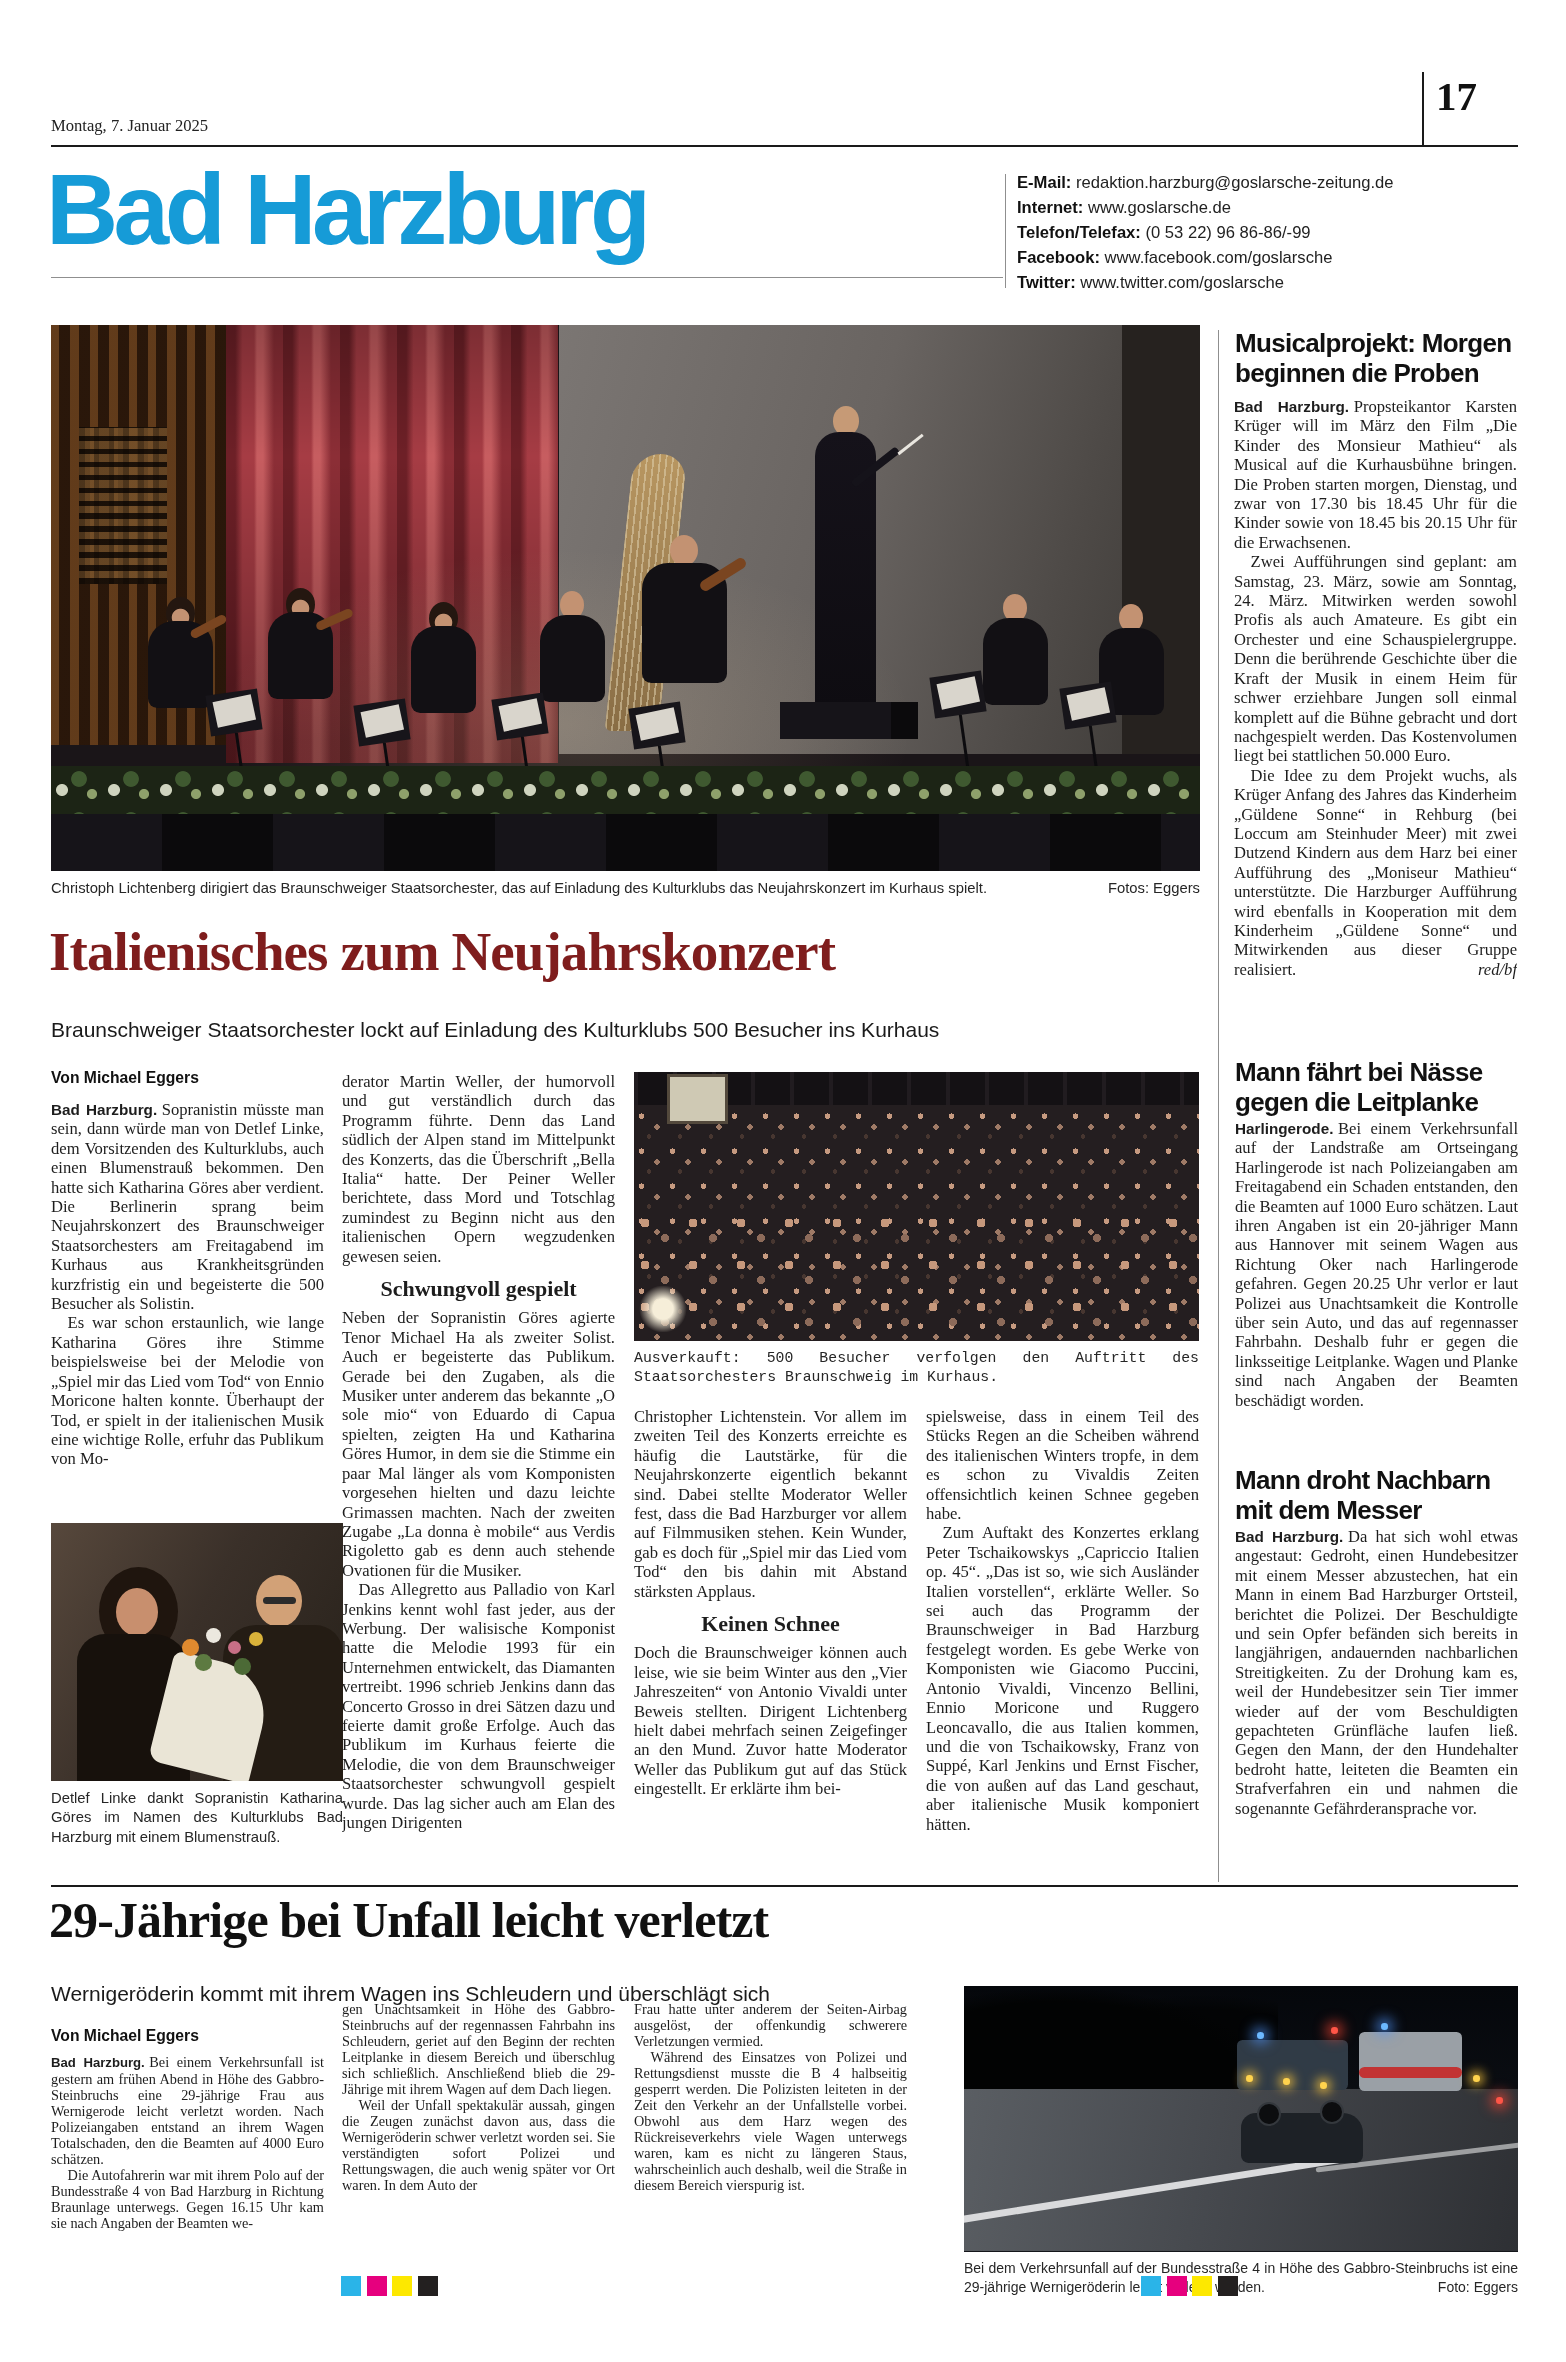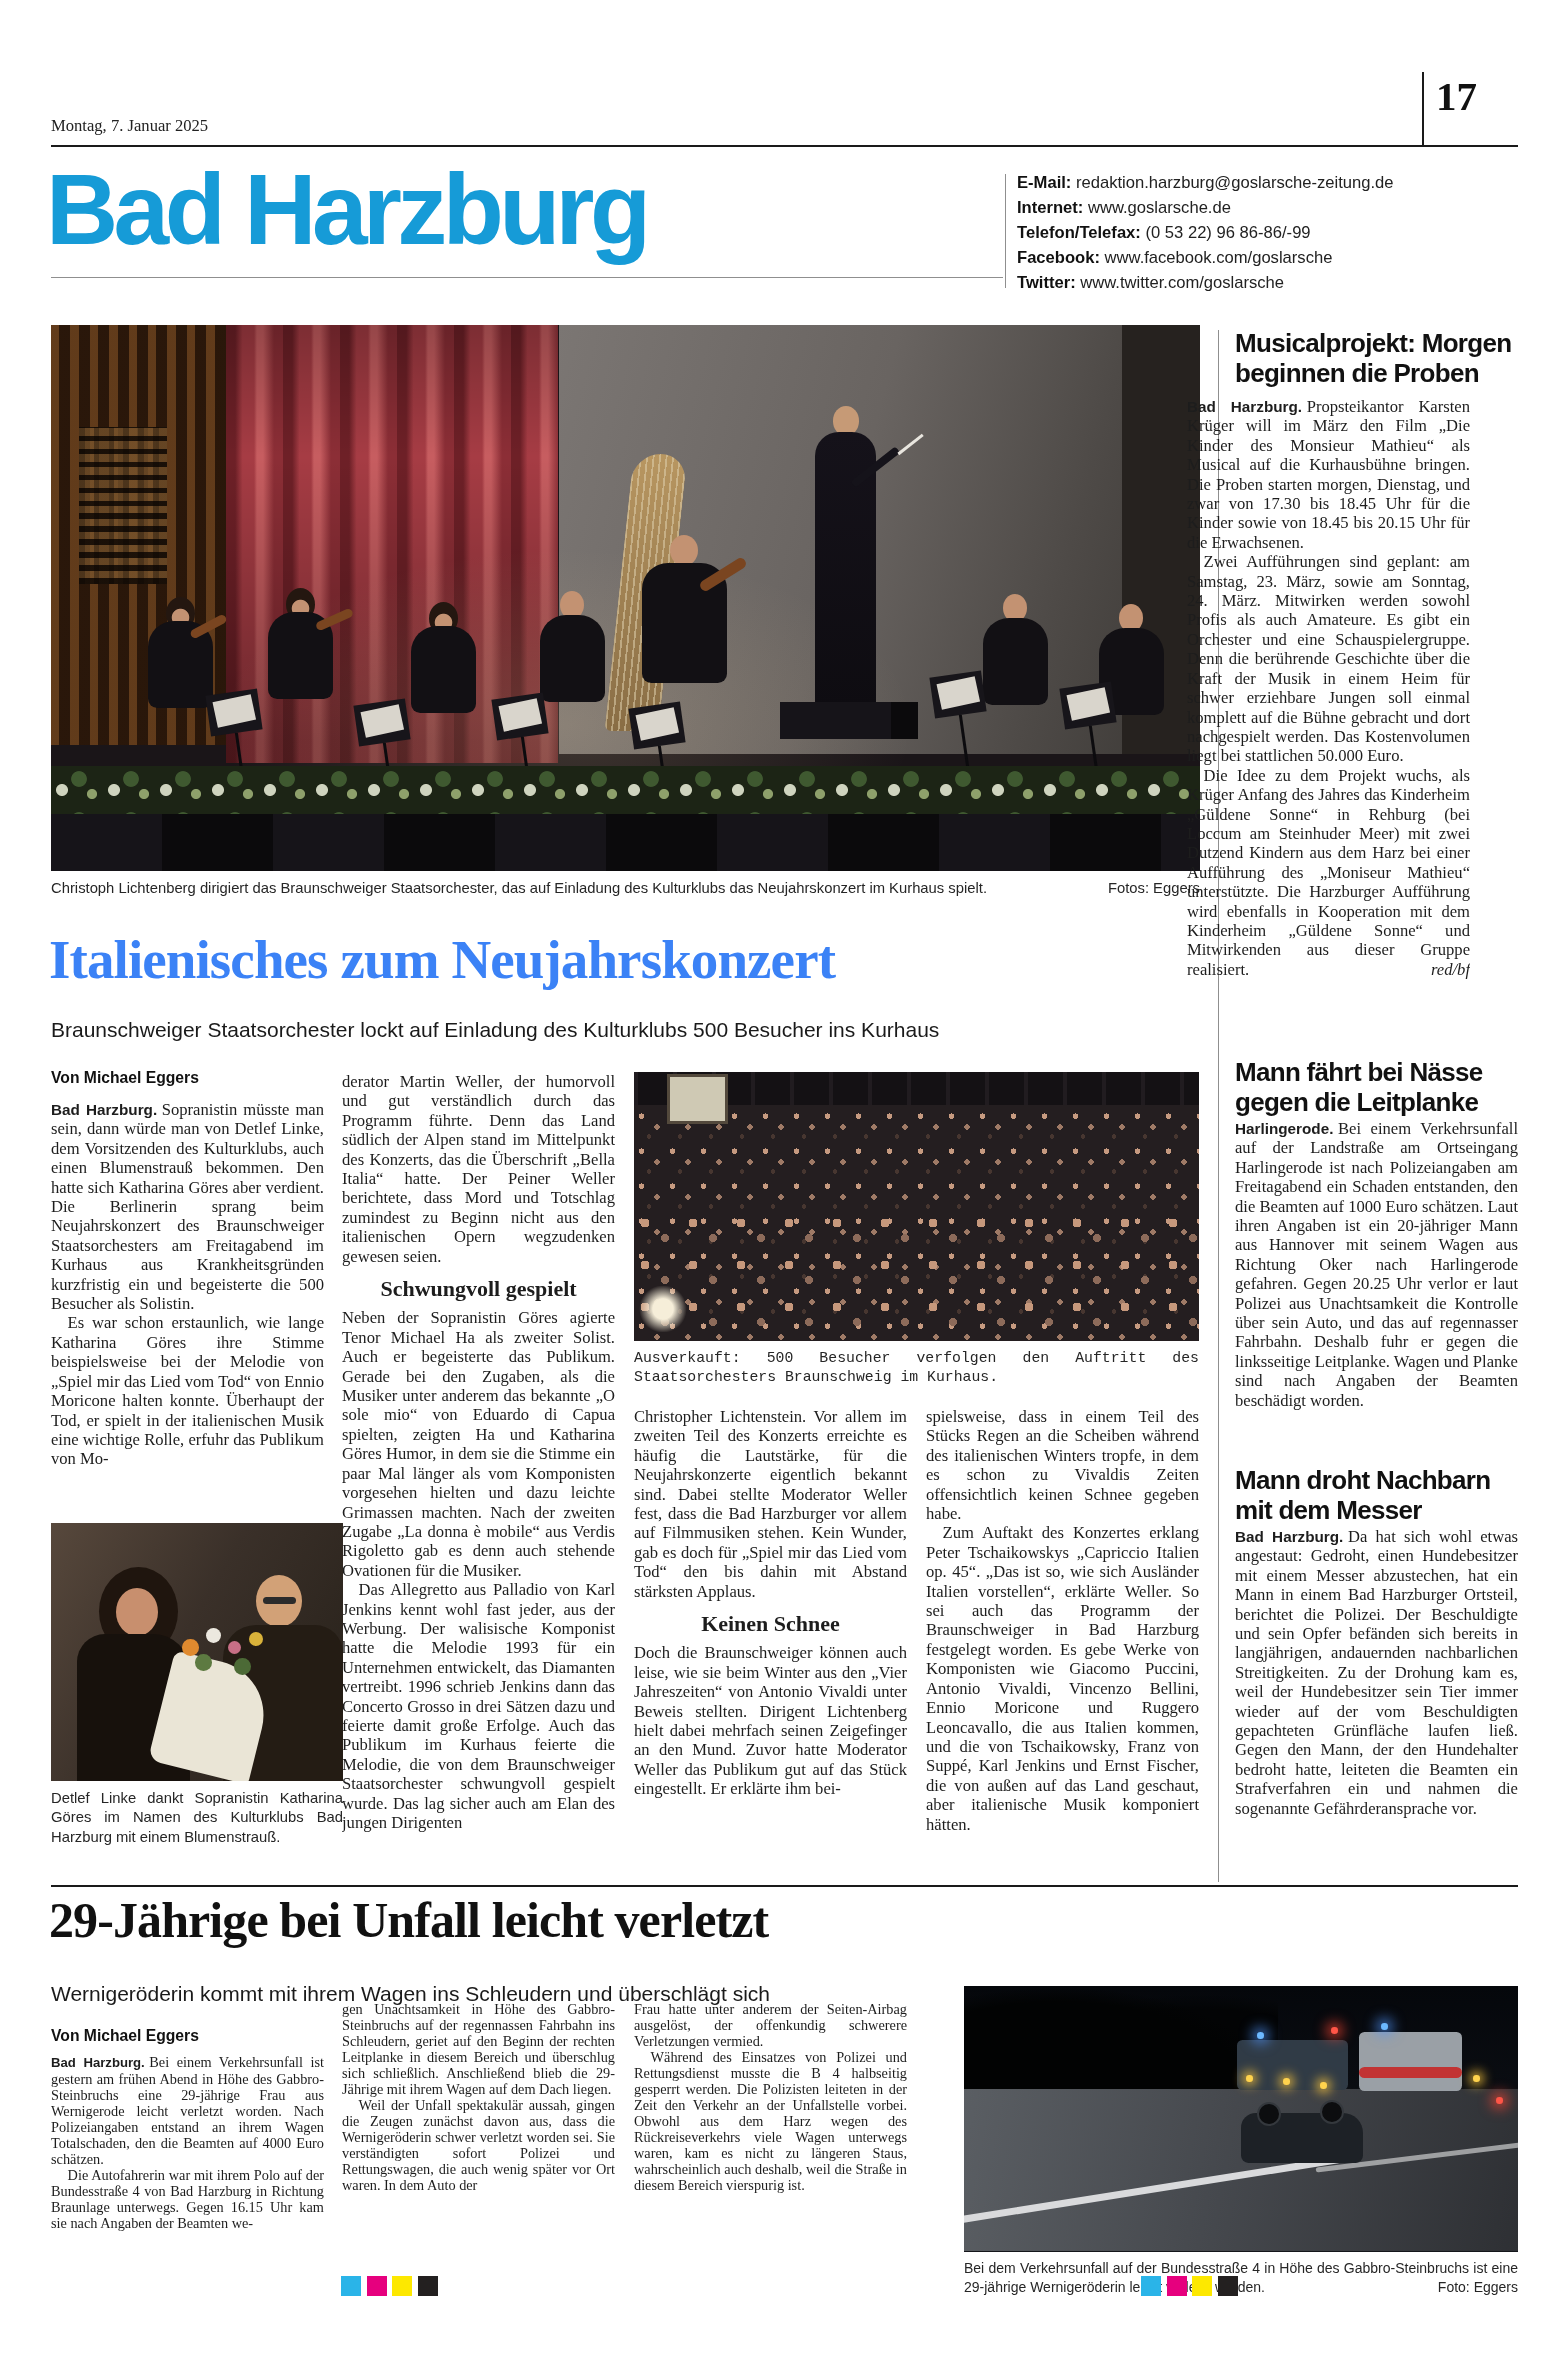--- a/index.html
+++ b/index.html
@@ -8,21 +8,21 @@
   .abs{position:absolute;}
   
   .date{font:16.6px/20px "Liberation Serif",serif;color:#222;}
   .pagenum{font:bold 41px/41px "Liberation Serif",serif;color:#111;}
   .masthead{font:bold 100px/100px "Liberation Sans",sans-serif;letter-spacing:-4.6px;color:#169bd7;}
   .rule{background:#1a1a1a;}
   .rule-soft{background:#8f8f8f;}
   .contact-row{font:16.6px/25px "Liberation Sans",sans-serif;color:#222;white-space:nowrap;}
   .contact-row b{font-weight:bold;color:#111;margin-right:4.6px;}
   
-  .headline{font:bold 55px/57px "Liberation Serif",serif;letter-spacing:-0.9px;color:#3b82f6;margin-top:8px;}
+  .headline{font:bold 55px/57px "Liberation Serif",serif;letter-spacing:-0.9px;color:#7f1d1d;}
   .headline-sm{font:bold 50px/52px "Liberation Serif",serif;letter-spacing:-0.9px;color:#111;}
   .deck{font:21px/26px "Liberation Sans",sans-serif;color:#1a1a1a;}
   .byline{font:bold 15.7px/18.5px "Liberation Sans",sans-serif;color:#111;}
   .sb-head{font:bold 26px/29.5px "Liberation Sans",sans-serif;letter-spacing:-0.7px;color:#111;}
   .xhead{font:bold 22px/24px "Liberation Serif",serif;text-align:center;margin:11px 0 7.4px;}
   
   .col{font:16.6px/19.4px "Liberation Serif",serif;text-align:justify;overflow:hidden;color:#1d1d1d;}
   .col-sm{font:14.3px/16px "Liberation Serif",serif;text-align:justify;overflow:hidden;color:#1d1d1d;}
   .col p,.col-sm p{margin:0;}
   .col p.ind,.col-sm p.ind{text-indent:16.6px;}
@@ -223,21 +223,21 @@
     <div class="dot" style="left:177px;top:118px;width:13px;height:13px;background:#c76f86;"></div>
     <div class="dot" style="left:198px;top:109px;width:14px;height:14px;background:#d9b23a;"></div>
     <div class="dot" style="left:144px;top:131px;width:16.6px;height:16.6px;background:#5d7a41;"></div>
     <div class="dot" style="left:183px;top:135px;width:16.6px;height:16.6px;background:#4c6a36;"></div>
   </div>
   <div class="abs cap" style="left:51px;top:1789px;width:292px;">Detlef Linke dankt Sopranistin Katharina Göres im Namen des Kulturklubs Bad Harzburg mit einem Blumenstrauß.</div>
 
   <div class="abs rule-soft" style="left:1218px;top:330px;width:0.9px;height:1552px;"></div>
 
   <div class="abs sb-head" style="left:1235px;top:329px;width:283px;">Musicalprojekt: Morgen beginnen die Proben</div>
-  <div class="abs col" style="left:1187px;top:397px;width:283px;height:624px;">
+  <div class="abs col" style="left:1234px;top:397px;width:283px;height:624px;">
     <p><span class="loc">Bad Harzburg.</span><span>Propsteikantor Karsten Krüger will im März den Film „Die Kinder des Monsieur Mathieu“ als Musical auf die Kurhausbühne bringen. Die Proben starten morgen, Dienstag, und zwar von 17.30 bis 18.45 Uhr für die Kinder sowie von 18.45 bis 20.15 Uhr für die Erwachsenen.</span></p>
     <p class="ind">Zwei Aufführungen sind geplant: am Samstag, 23. März, sowie am Sonntag, 24. März. Mitwirken werden sowohl Profis als auch Amateure. Es gibt ein Orchester und eine Schauspielergruppe. Denn die berührende Geschichte über die Kraft der Musik in einem Heim für schwer erziehbare Jungen soll einmal komplett auf die Bühne gebracht und dort nachgespielt werden. Das Kostenvolumen liegt bei stattlichen 50.000 Euro.</p>
     <p class="ind"><span>Die Idee zu dem Projekt wuchs, als Krüger Anfang des Jahres das Kinderheim „Güldene Sonne“ in Rehburg (bei Loccum am Steinhuder Meer) mit zwei Dutzend Kindern aus dem Harz bei einer Aufführung des „Moniseur Mathieu“ unterstützte. Die Harzburger Aufführung wird ebenfalls in Kooperation mit dem Kinderheim „Güldene Sonne“ und Mitwirkenden aus dieser Gruppe realisiert.</span> <span class="sig">red/bf</span></p>
   </div>
 
   <div class="abs sb-head" style="left:1235px;top:1058px;width:283px;">Mann fährt bei Nässe gegen die Leitplanke</div>
   <div class="abs col" style="left:1235px;top:1119px;width:283px;height:334px;">
     <p><span class="loc">Harlingerode.</span><span>Bei einem Verkehrsunfall auf der Landstraße am Ortseingang Harlingerode ist nach Polizeiangaben am Freitagabend ein Schaden entstanden, den die Beamten auf 1000 Euro schätzen. Laut ihren Angaben ist ein 20-jähriger Mann aus Hannover mit seinem Wagen aus Richtung Oker nach Harlingerode gefahren. Gegen 20.25 Uhr verlor er laut Polizei aus Unachtsamkeit die Kontrolle über sein Auto, und das auf regennasser Fahrbahn. Deshalb fuhr er gegen die linksseitige Leitplanke. Wagen und Planke sind nach Angaben der Beamten beschädigt worden.</span></p>
   </div>
 

